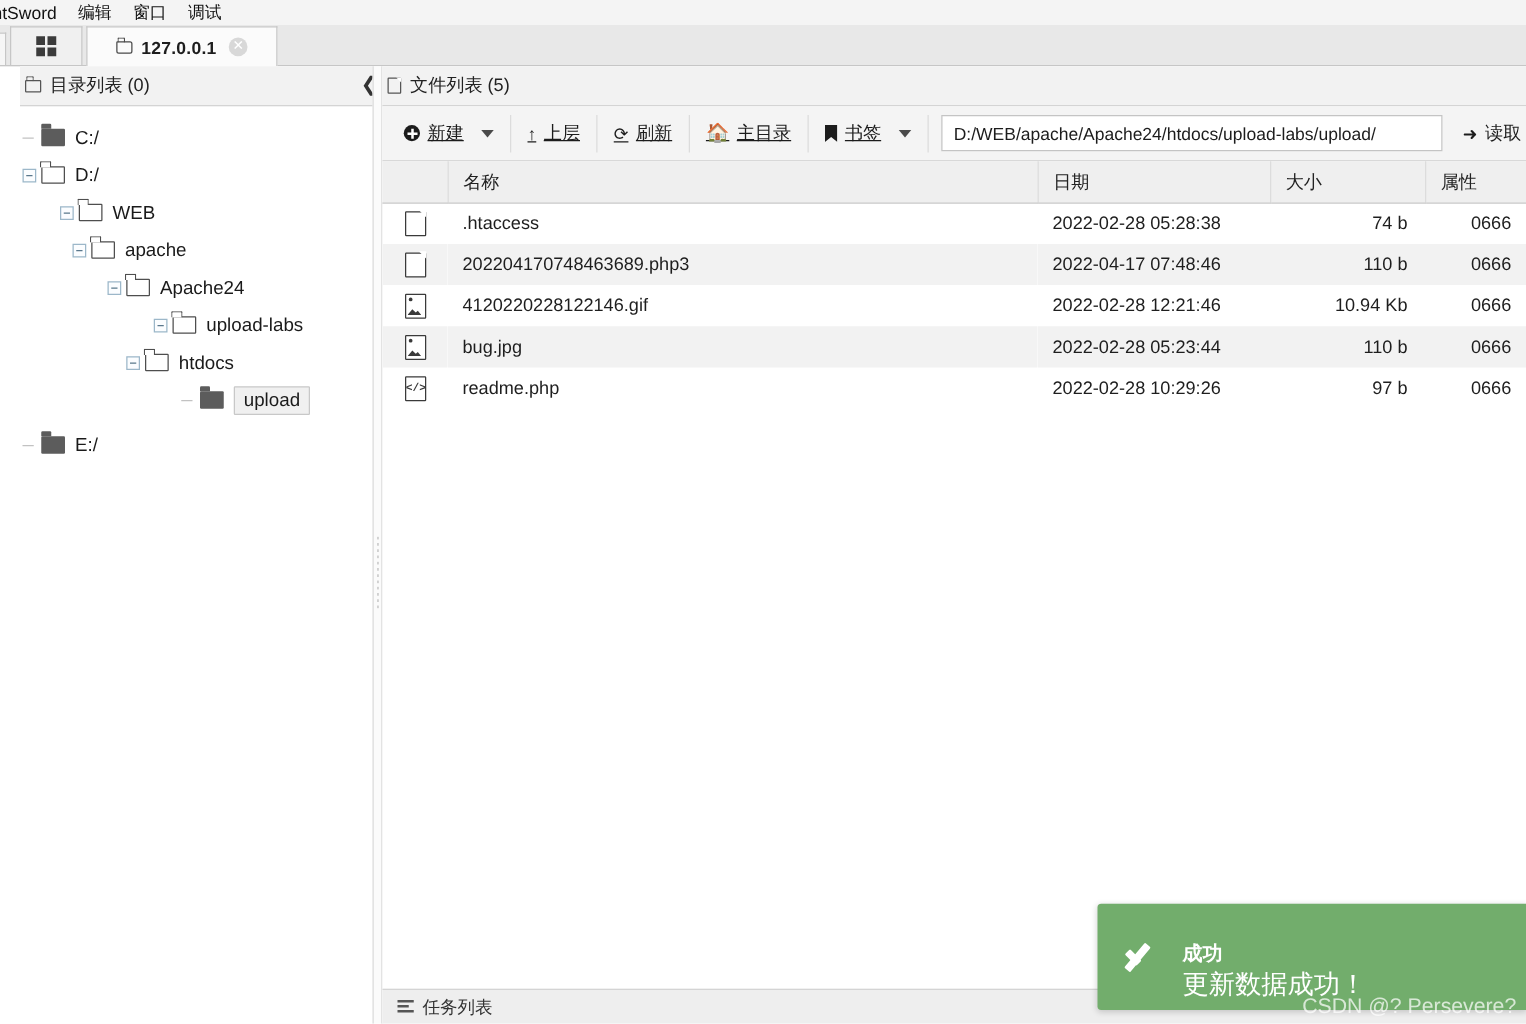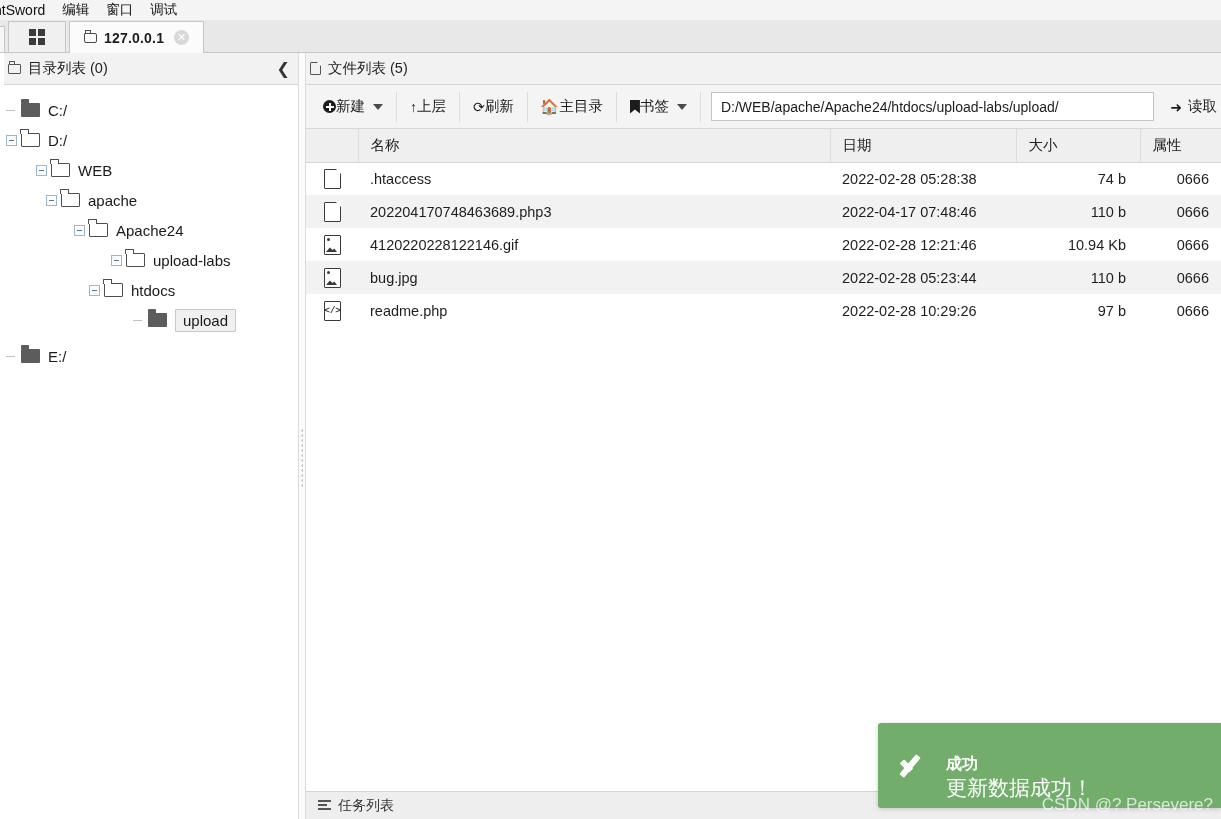--- a/index.html
+++ b/index.html
@@ -46,21 +46,21 @@
     box-sizing: border-box;
     margin-left: -2px;
   }
   .tab {
     height: 31px;
     box-sizing: border-box;
     background: #f0f0f0;
     border: 1px solid #c6c6c6;
     border-bottom: none;
     display: flex; align-items: center;
-    padding: 0 14px;
+    padding: 0 23px;
     margin-left: 3px;
     font-size: 13px; color: #333;
   }
   .tab.grid { padding: 0 20px; }
   .tab.active {
     background: #fbfbfb;
     height: 32px;
     margin-bottom: -1px;
   }
   .grid-icon {
@@ -83,21 +83,21 @@
   }
   .tab .tab-label { font-weight: bold; font-size: 14px; color: #1d1d1d; letter-spacing: .2px; }
   .tab .close {
     margin-left: 10px; width: 15px; height: 15px; border-radius: 50%;
     background: #d8d8d8; color: #fff; font-size: 11px; line-height: 15px;
     text-align: center;
   }
 
   
   .tree-panel {
-    position: absolute; left: 4px; top: 53px;
+    position: absolute; left: 16px; top: 53px;
     width: 298px; height: 766px;
     background: #ffffff;
     box-sizing: border-box;
   }
   .panel-head {
     height: 32px;
     background: #f2f2f2;
     border-bottom: 1px solid #d4d4d4;
     display: flex; align-items: center; justify-content: space-between;
     padding: 0 8px 0 4px;
@@ -200,25 +200,26 @@
   .toolbar {
     height: 44px;
     background: #f4f4f4;
     border-bottom: 1px solid #d8d8d8;
     display: flex; align-items: center;
     box-sizing: border-box;
     padding: 0 4px;
   }
   .tbtn {
     height: 30px;
-    display: flex; align-items: center; gap: 0;
+    display: flex; align-items: center; gap: 6px;
     padding: 0 13px;
     font-size: 14.5px; color: #1c1c1c;
     border-right: 1px solid #dcdcdc;
     white-space: nowrap;
+    text-decoration: underline;
   }
   .tbtn:first-child { }
   .tbtn .caret {
     width: 0; height: 0; margin-left: 8px;
     border-left: 5px solid transparent; border-right: 5px solid transparent;
     border-top: 6px solid #4a4a4a;
   }
   .ic { font-size: 14px; color: #1c1c1c; line-height: 1; }
   .plus-circle {
     width: 13px; height: 13px; border-radius: 50%; background: #1c1c1c;

